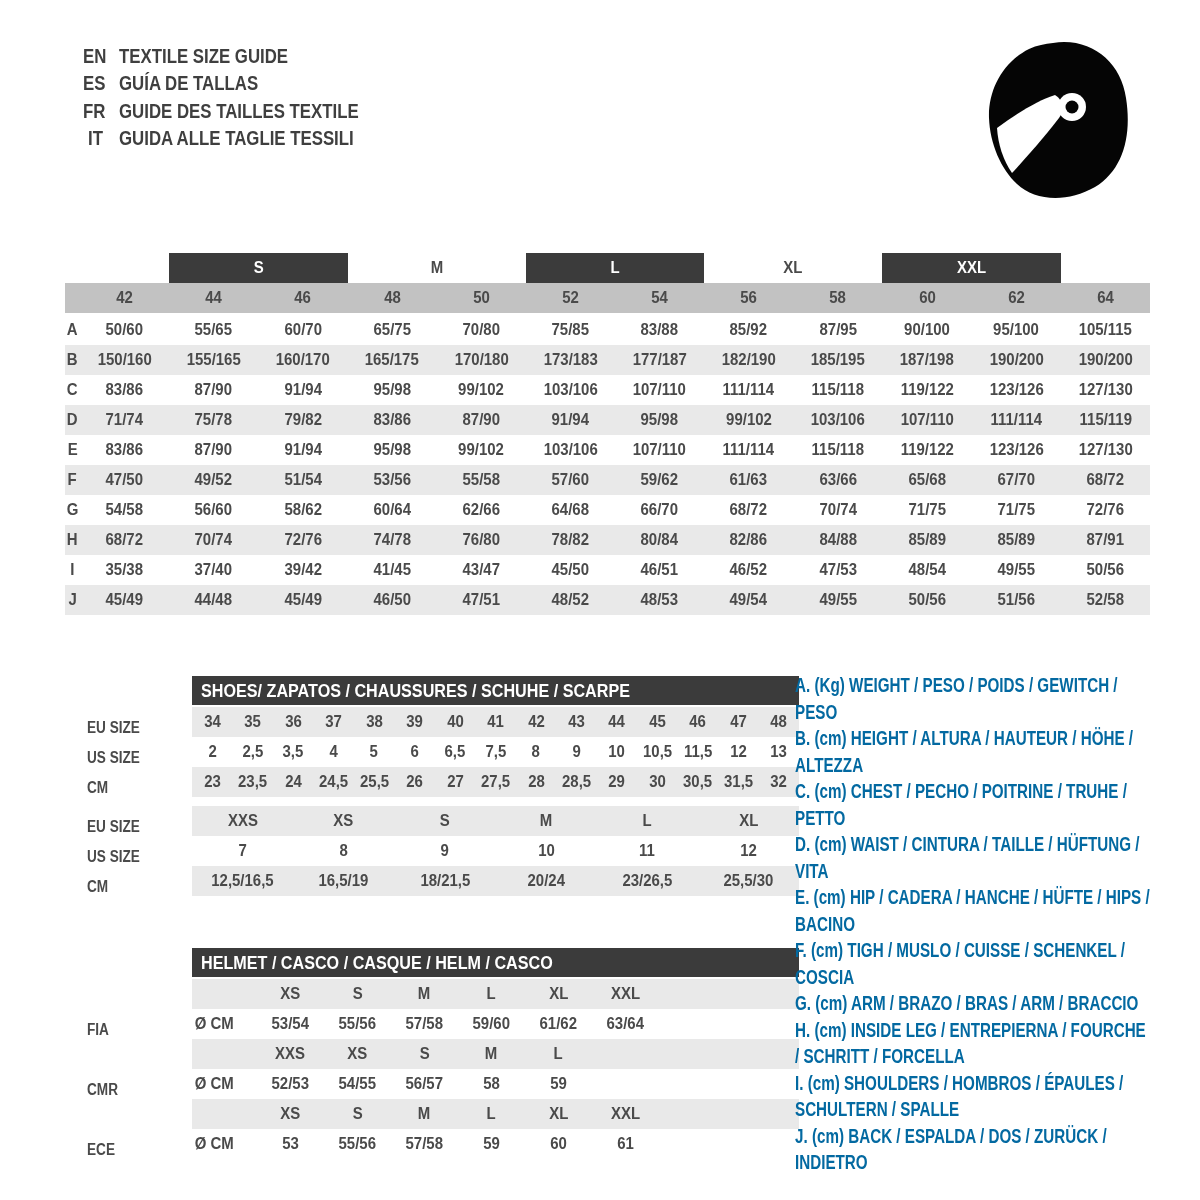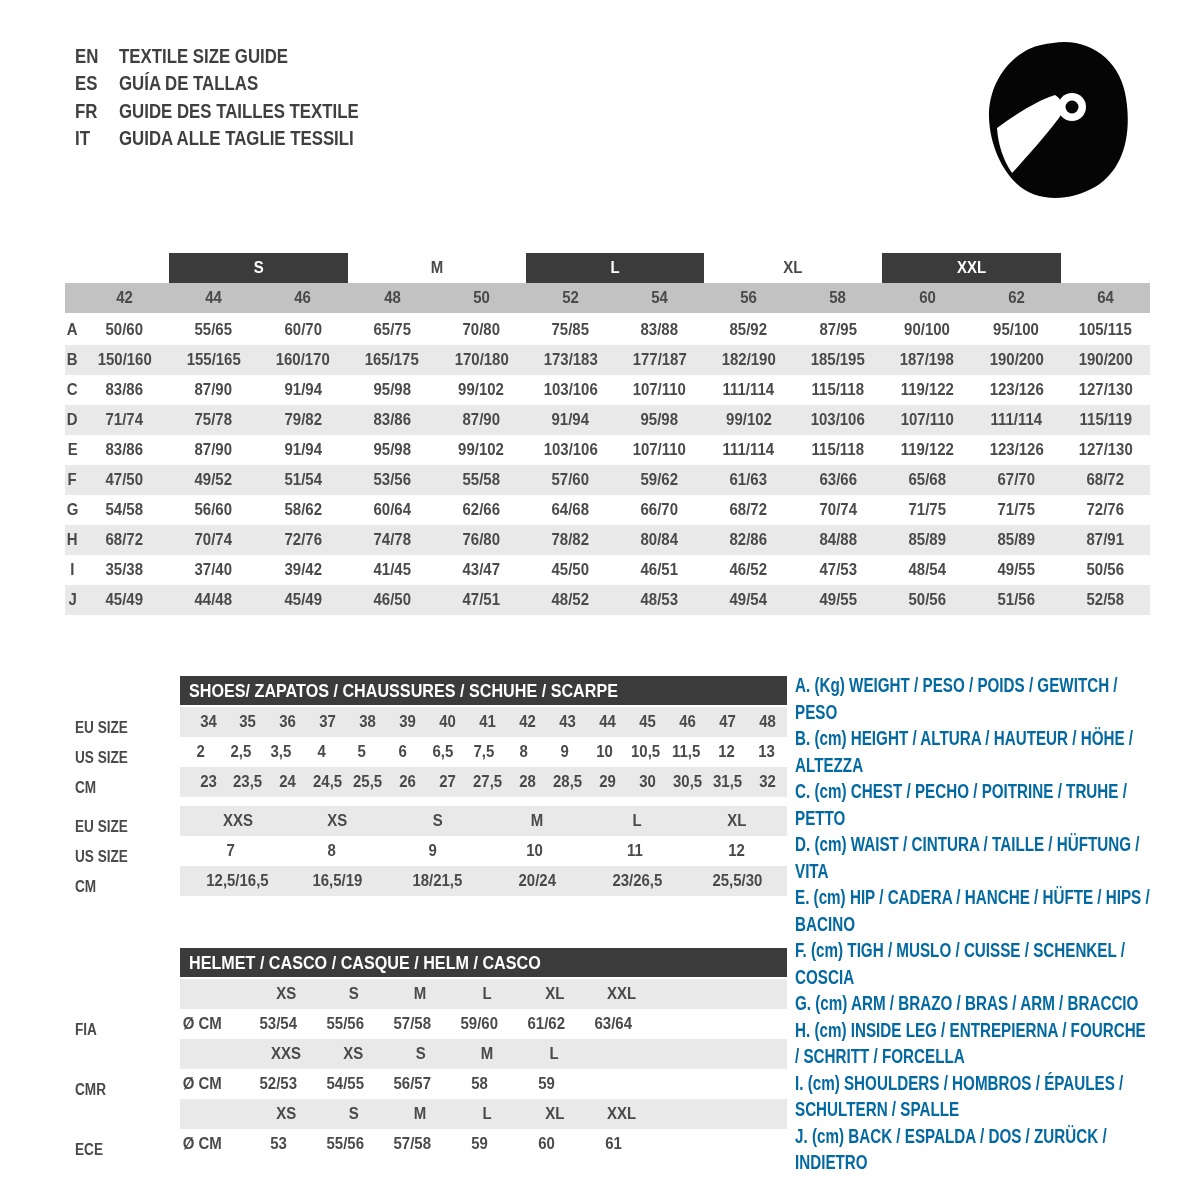--- a/index.html
+++ b/index.html
@@ -6,45 +6,45 @@
   body { margin: 0; background: #fff; }
   .page {
     position: relative; width: 1200px; height: 1200px; background: #ffffff;
     font-family: "Liberation Sans", sans-serif; font-weight: bold; color: #4a4a4a;
     overflow: hidden;
   }
   .tx { display: inline-block; transform: scaleX(0.88); white-space: nowrap; }
   .tx-l { transform-origin: 0 50%; transform: scaleX(0.85); }
 
   
-  .lang-block { position: absolute; left: 75px; top: 42px; }
+  .lang-block { position: absolute; left: 75px; top: 42px; text-align: center; }
   .lang-row { display: flex; height: 27.5px; align-items: center; font-size: 20.5px; color: #3f3f3f; }
   .lang-code { width: 44px; }
   .lang-code .tx, .lang-label .tx { transform: scaleX(0.82); transform-origin: 0 50%; }
 
   
   .helmet-wrap { position: absolute; left: 985px; top: 40px; width: 150px; height: 158px; }
 
   
   .main-table { position: absolute; left: 65px; top: 253px; width: 1085px; font-size: 17px; }
   .mt-grid { display: grid; grid-template-columns: 15px repeat(12, 1fr); height: 30px; }
   .mt-band { background: #c2c2c2; margin-bottom: 2px; }
   .mt-row.striped { background: #e9e9e9; }
   .cell { display: flex; align-items: center; justify-content: center; overflow: visible; }
   .mt-letter-box { display: flex; align-items: center; justify-content: center; }
   .mt-letter-box.boxed { background: #3b3b3b; color: #ffffff; }
 
   
-  .sub-table { position: absolute; left: 65px; width: 722px; font-size: 17px; }
+  .sub-table { position: absolute; left: 77px; width: 722px; font-size: 17px; }
   .st-row { display: flex; height: 30px; }
   .st-title-row { height: 29px; margin-bottom: 2px; }
   .st-label { width: 115px; display: flex; align-items: flex-end; font-size: 16px; padding-left: 10px; }
   .st-title { flex: 1; background: #3b3b3b; color: #ffffff; display: flex; align-items: center; padding-left: 9px; font-size: 19px; }
   .st-body { flex: 1; display: flex; }
-  .st-body.striped { background: #e9e9e9; padding-left: 8px; }
+  .st-body.striped { background: #e9e9e9; }
   .st-cell { flex: 1; display: flex; align-items: center; justify-content: center; }
   .hm-dia { width: 65px; flex: none; display: flex; align-items: center; justify-content: flex-start; }
   .hm-cell { width: 67px; flex: none; display: flex; align-items: center; justify-content: center; }
 
   
   .legend { position: absolute; left: 795px; top: 672px; width: 400px; font-size: 20px; color: #0369a1; }
   .legend-item { display: block; width: 472px; transform: scaleX(0.76); transform-origin: 0 0; line-height: 26.5px; }
 </style>
 </head>
 <body>

